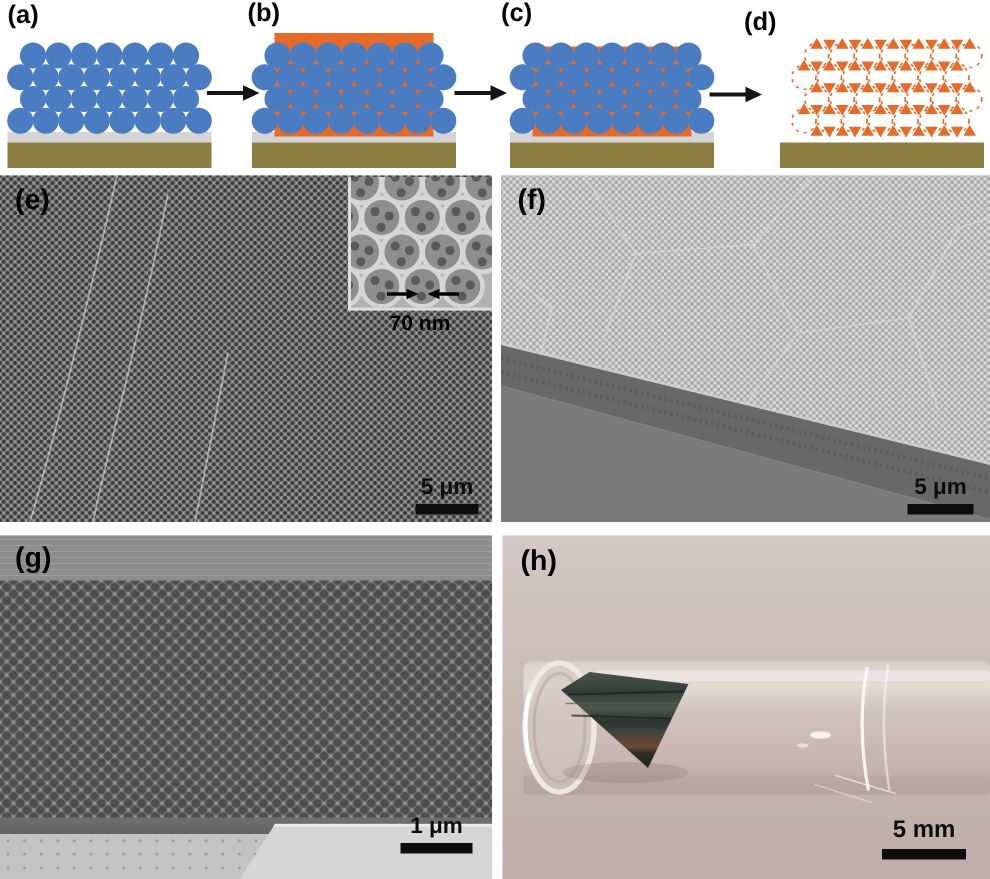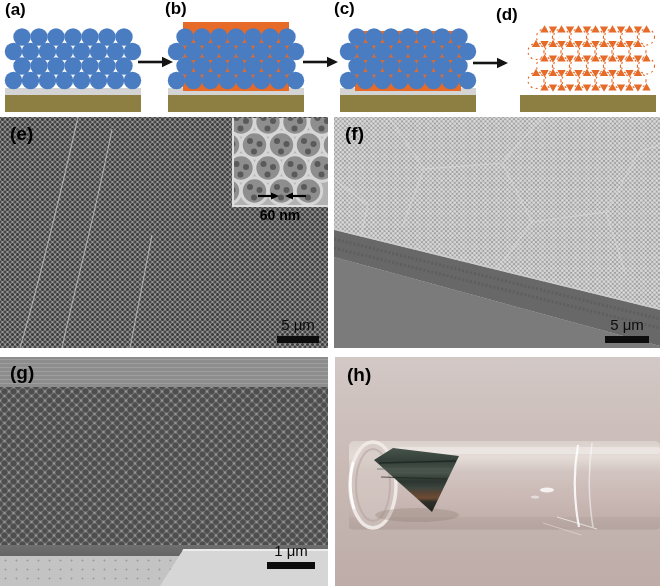--- a/index.html
+++ b/index.html
@@ -67,21 +67,21 @@
     clip-path:polygon(14% 0, 100% 0, 100% 100%, 0 100%);
     border-top:2px solid #ececec;box-sizing:border-box;
   }
   
   .photo-h{
     left:335px;top:357px;width:325px;height:229px;
     background:linear-gradient(180deg,#d2c8c5 0%, #cabbb7 45%, #c3b3af 75%, #bdaca8 100%);
   }
   
   .scalebar{position:absolute;display:flex;flex-direction:column;align-items:center;gap:3px;}
-  .sb-text{font-weight:normal;font-size:15px;color:#0d0d0d;white-space:nowrap;}
+  .sb-text{font-weight:bold;font-size:15px;color:#0d0d0d;white-space:nowrap;}
   .sb-line{height:7px;background:#0d0d0d;}
   .dc{fill:none;stroke:#e66a28;stroke-width:1.1;stroke-dasharray:2 3.4;}
 </style>
 </head>
 <body>
 
 <div class="canvas">
 
   <div style="position:absolute;left:0;top:0;width:660px;height:115px;">
     <svg width="660" height="115" viewBox="0 0 660 115">
@@ -223,21 +223,21 @@
           <use href="#cell" x="47.5" y="73"></use>
           <use href="#cell" x="74.5" y="73"></use>
         <g>
           <line x1="24" y1="78" x2="38" y2="78" stroke="#000" stroke-width="2.2"></line>
           <path d="M37,74.5 L45,78 L37,81.5 Z" fill="#000"></path>
           <line x1="72" y1="78" x2="58" y2="78" stroke="#000" stroke-width="2.2"></line>
           <path d="M59,74.5 L51,78 L59,81.5 Z" fill="#000"></path>
         </g>
       </svg>
     </div>
-    <span class="dimlabel">60 nm</span>
+    <span class="dimlabel">70 nm</span>
     <span class="plabel semlabel" style="left:10px;top:7px;">(e)</span>
     <div class="scalebar" style="right:9px;bottom:5px;">
       <span class="sb-text">5 μm</span>
       <div class="sb-line" style="width:42px;"></div>
     </div>
   </div>
 
   <div class="panel sem-f">
     <svg class="overlay" viewBox="0 0 326 231">
       <g stroke="#dcdcdc" stroke-width="1.1" opacity="0.6" fill="none">
@@ -312,15 +312,19 @@
       <path d="M208,166 L246,178" stroke="#e8dcd8" stroke-width="1" opacity="0.6"></path>
       <ellipse cx="212" cy="133" rx="7" ry="2.5" fill="#ffffff" opacity="0.8"></ellipse>
       <ellipse cx="200" cy="140" rx="4" ry="1.5" fill="#ffffff" opacity="0.5"></ellipse>
       <ellipse cx="82" cy="158" rx="42" ry="7" fill="#8a7670" opacity="0.3"></ellipse>
       <polygon points="39,103 58,91 124,99 97,155" fill="url(#filmG)"></polygon>
       <path d="M44,106 L121,104" stroke="#1c231e" stroke-width="1.4" opacity="0.8"></path>
       <path d="M42,112 L117,112" stroke="#55615a" stroke-width="1" opacity="0.7"></path>
       <path d="M46,120 L112,122" stroke="#1c231e" stroke-width="1.2" opacity="0.7"></path>
     </svg>
     <span class="plabel semlabel" style="left:12px;top:8px;">(h)</span>
+    <div class="scalebar" style="right:16px;bottom:13px;">
+      <span class="sb-text" style="font-size:16px;">5 mm</span>
+      <div class="sb-line" style="width:56px;"></div>
+    </div>
   </div>
 
 </div>
 
 </body></html>

